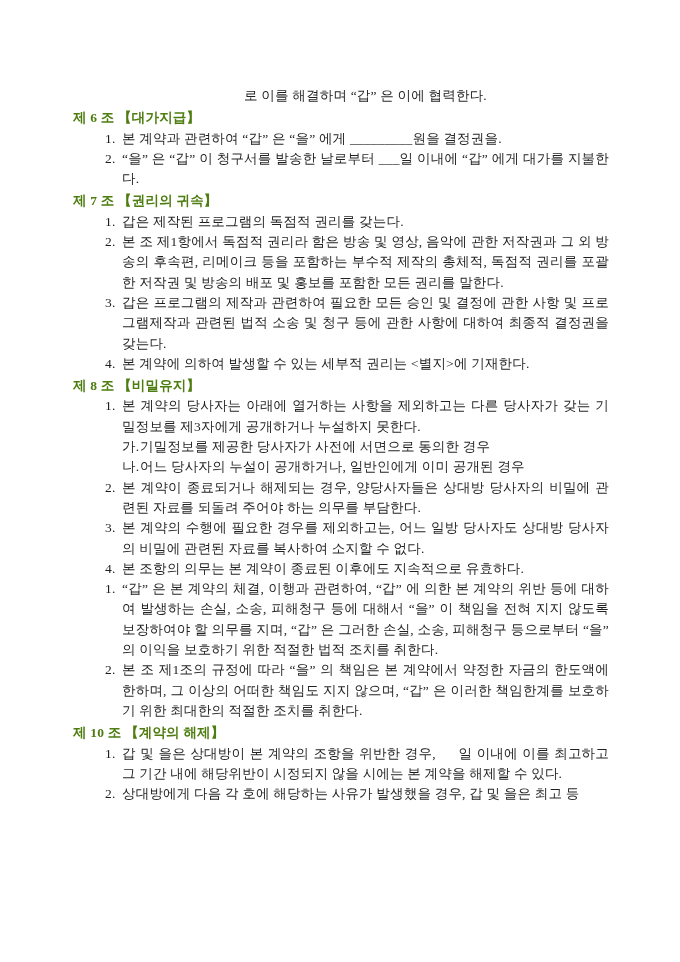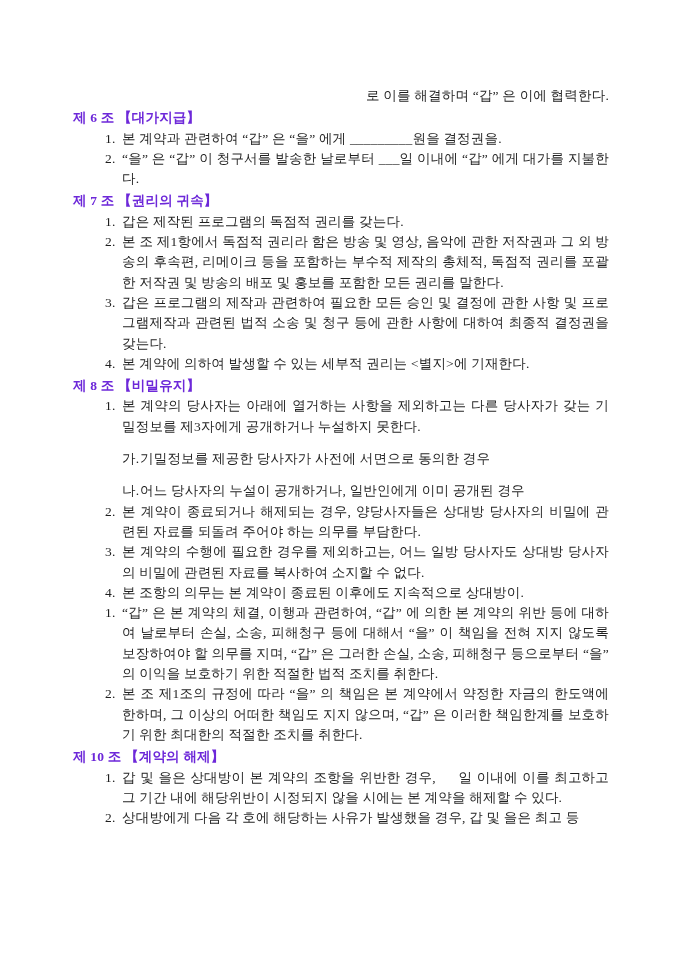--- a/index.html
+++ b/index.html
@@ -17,46 +17,45 @@
     top: 86px;
     width: 536px;
     color: #1f1f1f;
     font-family: "Liberation Serif", "DejaVu Serif", serif;
     font-size: 13.5px;
     line-height: 20.3px;
     letter-spacing: 0.2px;
   }
   .cont-line {
     padding-left: 49px;
-    text-align: right;
+    text-align: center;
   }
   .item {
     padding-left: 49px;
     text-indent: -17px;
     text-align: justify;
     word-break: break-all;
   }
   .item .num {
     display: inline-block;
     width: 17px;
     text-indent: 0;
   }
   .item.sub {
     padding-left: 67px;
     text-indent: -18px;
     text-align: left;
-    margin-top: 12px;
   }
   .item.sub .num { width: 18px; }
   .heading {
     margin: 2px 0 0 0;
     font-size: 13.5px;
     line-height: 20.3px;
     font-weight: bold;
-    color: #6d28d9;
+    color: #4d7c0f;
     letter-spacing: 0.2px;
   }
   .article { margin: 0; }
 </style>
 </head>
 <body>
 
 <div class="page">
   <div class="content">
 
@@ -77,25 +76,25 @@
       <div class="item"><span class="num">4.</span><span class="txt">본 계약에 의하여 발생할 수 있는 세부적 권리는 &lt;별지&gt;에 기재한다.</span></div>
     </section>
 
     <section class="article">
       <h2 class="heading">제 8 조 【비밀유지】</h2>
       <div class="item"><span class="num">1.</span><span class="txt">본 계약의 당사자는 아래에 열거하는 사항을 제외하고는 다른 당사자가 갖는 기밀정보를 제3자에게 공개하거나 누설하지 못한다.</span></div>
       <div class="item sub"><span class="num">가.</span><span class="txt">기밀정보를 제공한 당사자가 사전에 서면으로 동의한 경우</span></div>
       <div class="item sub"><span class="num">나.</span><span class="txt">어느 당사자의 누설이 공개하거나, 일반인에게 이미 공개된 경우</span></div>
       <div class="item"><span class="num">2.</span><span class="txt">본 계약이 종료되거나 해제되는 경우, 양당사자들은 상대방 당사자의 비밀에 관련된 자료를 되돌려 주어야 하는 의무를 부담한다.</span></div>
       <div class="item"><span class="num">3.</span><span class="txt">본 계약의 수행에 필요한 경우를 제외하고는, 어느 일방 당사자도 상대방 당사자의 비밀에 관련된 자료를 복사하여 소지할 수 없다.</span></div>
-      <div class="item"><span class="num">4.</span><span class="txt">본 조항의 의무는 본 계약이 종료된 이후에도 지속적으로 상대방이.</span></div>
+      <div class="item"><span class="num">4.</span><span class="txt">본 조항의 의무는 본 계약이 종료된 이후에도 지속적으로 유효하다.</span></div>
     </section>
 
     <section class="article">
-      <div class="item"><span class="num">1.</span><span class="txt">“갑” 은 본 계약의 체결, 이행과 관련하여, “갑” 에 의한 본 계약의 위반 등에 대하여 날로부터 손실, 소송, 피해청구 등에 대해서 “을” 이 책임을 전혀 지지 않도록 보장하여야 할 의무를 지며, “갑” 은 그러한 손실, 소송, 피해청구 등으로부터 “을” 의 이익을 보호하기 위한 적절한 법적 조치를 취한다.</span></div>
+      <div class="item"><span class="num">1.</span><span class="txt">“갑” 은 본 계약의 체결, 이행과 관련하여, “갑” 에 의한 본 계약의 위반 등에 대하여 발생하는 손실, 소송, 피해청구 등에 대해서 “을” 이 책임을 전혀 지지 않도록 보장하여야 할 의무를 지며, “갑” 은 그러한 손실, 소송, 피해청구 등으로부터 “을” 의 이익을 보호하기 위한 적절한 법적 조치를 취한다.</span></div>
       <div class="item"><span class="num">2.</span><span class="txt">본 조 제1조의 규정에 따라 “을” 의 책임은 본 계약에서 약정한 자금의 한도액에 한하며, 그 이상의 어떠한 책임도 지지 않으며, “갑” 은 이러한 책임한계를 보호하기 위한 최대한의 적절한 조치를 취한다.</span></div>
     </section>
 
     <section class="article">
       <h2 class="heading">제 10 조 【계약의 해제】</h2>
       <div class="item"><span class="num">1.</span><span class="txt">갑 및 을은 상대방이 본 계약의 조항을 위반한 경우, &nbsp;&nbsp;&nbsp;&nbsp;일 이내에 이를 최고하고 그 기간 내에 해당위반이 시정되지 않을 시에는 본 계약을 해제할 수 있다.</span></div>
       <div class="item"><span class="num">2.</span><span class="txt">상대방에게 다음 각 호에 해당하는 사유가 발생했을 경우, 갑 및 을은 최고 등</span></div>
     </section>
 
   </div>

